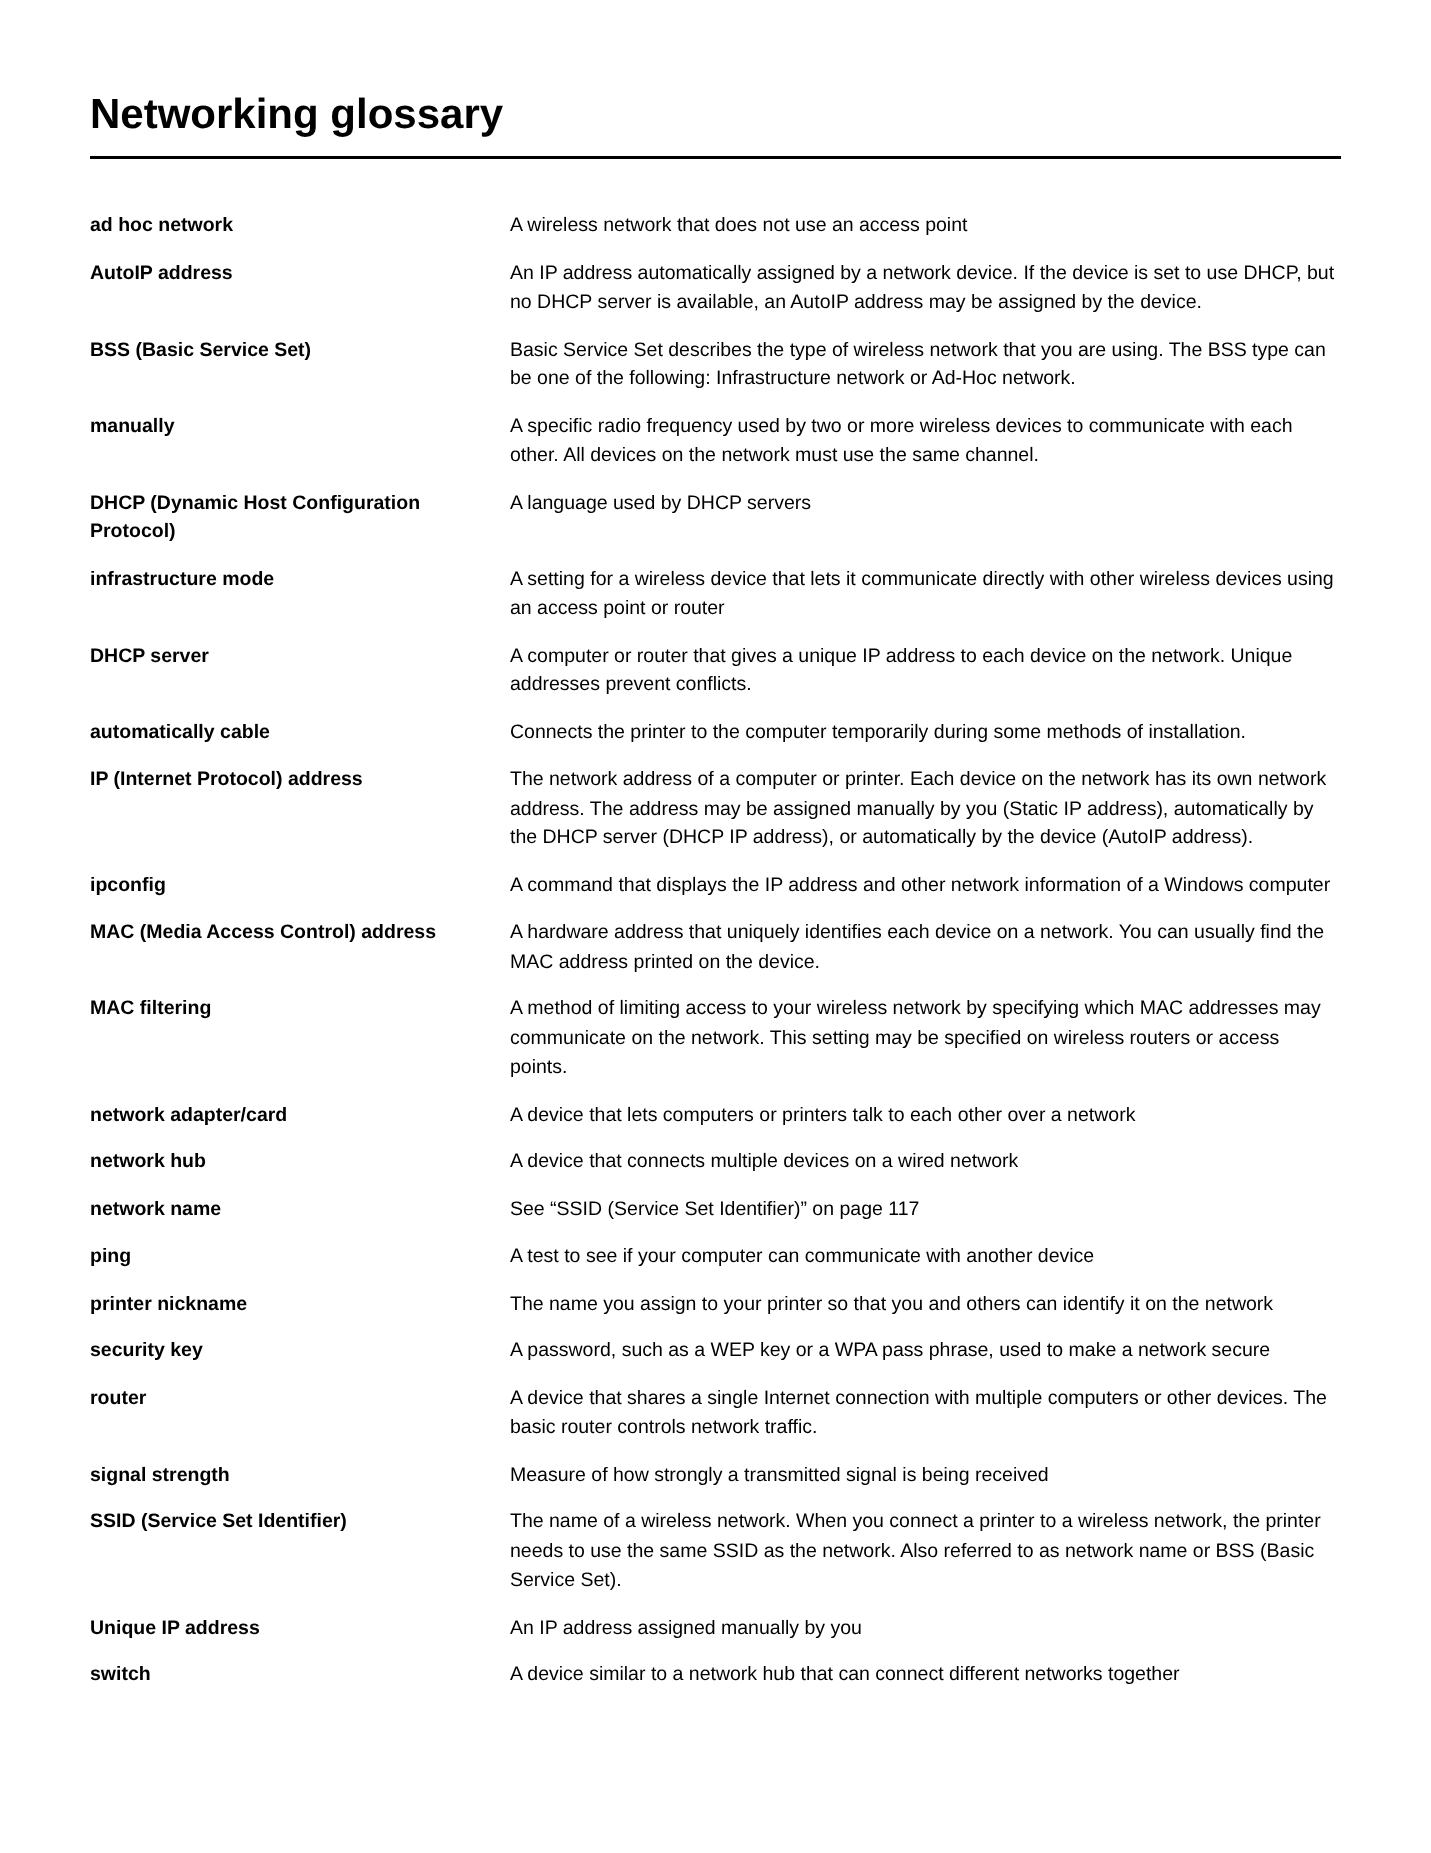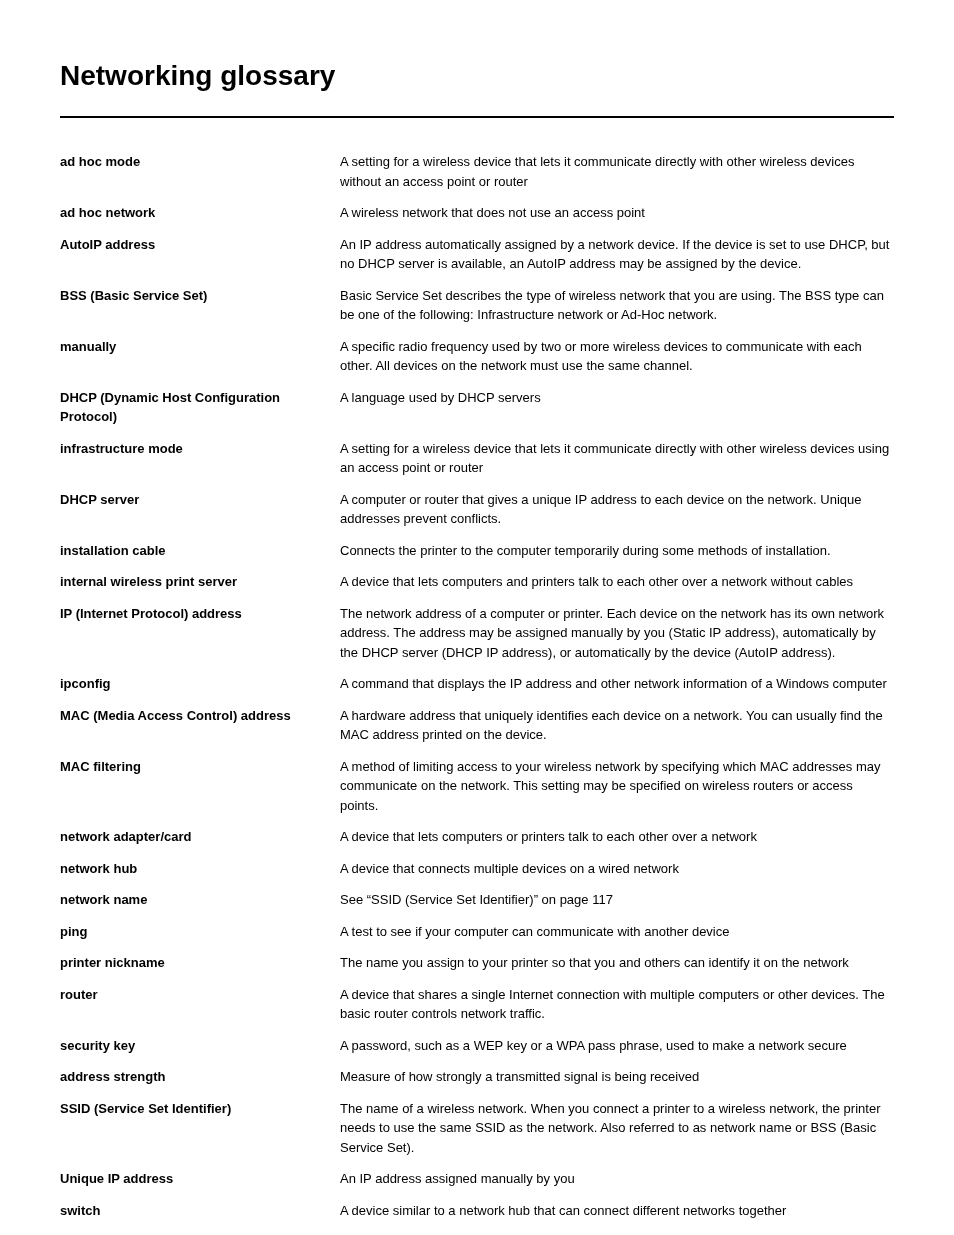--- a/index.html
+++ b/index.html
@@ -11,21 +11,21 @@
       background: #ffffff;
       font-family: Arial, Helvetica, sans-serif;
       color: #000000;
       width: 954px;
       min-height: 1235px;
       padding: 60px 60px 60px 60px;
     }
     .page-title {
       font-size: 28px;
       font-weight: bold;
-      margin-bottom: 24px;
+      margin-bottom: 12px;
     }
     .title-rule {
       border: none;
       border-top: 2px solid #000;
       margin-bottom: 28px;
     }
     .glossary-table {
       width: 100%;
       border-collapse: collapse;
     }
@@ -49,24 +49,20 @@
     }
   </style>
 </head>
 <body>
 
 <h1 class="page-title">Networking glossary</h1>
 <hr class="title-rule">
 
 <table class="glossary-table">
   <tbody id="glossary-body">
-  <tr>
-        <td class="term-col">ad hoc mode</td>
-        <td class="def-col">A setting for a wireless device that lets it communicate directly with other wireless devices without an access point or router</td>
-      </tr>
       <tr>
         <td class="term-col">ad hoc network</td>
         <td class="def-col">A wireless network that does not use an access point</td>
       </tr>
       <tr>
         <td class="term-col">AutoIP address</td>
         <td class="def-col">An IP address automatically assigned by a network device. If the device is set to use DHCP, but no DHCP server is available, an AutoIP address may be assigned by the device.</td>
       </tr>
       <tr>
         <td class="term-col">BSS (Basic Service Set)</td>
@@ -82,26 +78,22 @@
       </tr>
       <tr>
         <td class="term-col">infrastructure mode</td>
         <td class="def-col">A setting for a wireless device that lets it communicate directly with other wireless devices using an access point or router</td>
       </tr>
       <tr>
         <td class="term-col">DHCP server</td>
         <td class="def-col">A computer or router that gives a unique IP address to each device on the network. Unique addresses prevent conflicts.</td>
       </tr>
       <tr>
-        <td class="term-col">installation cable</td>
+        <td class="term-col">automatically cable</td>
         <td class="def-col">Connects the printer to the computer temporarily during some methods of installation.</td>
-      </tr>
-      <tr>
-        <td class="term-col">internal wireless print server</td>
-        <td class="def-col">A device that lets computers and printers talk to each other over a network without cables</td>
       </tr>
       <tr>
         <td class="term-col">IP (Internet Protocol) address</td>
         <td class="def-col">The network address of a computer or printer. Each device on the network has its own network address. The address may be assigned manually by you (Static IP address), automatically by the DHCP server (DHCP IP address), or automatically by the device (AutoIP address).</td>
       </tr>
       <tr>
         <td class="term-col">ipconfig</td>
         <td class="def-col">A command that displays the IP address and other network information of a Windows computer</td>
       </tr>
       <tr>
@@ -126,29 +118,29 @@
       </tr>
       <tr>
         <td class="term-col">ping</td>
         <td class="def-col">A test to see if your computer can communicate with another device</td>
       </tr>
       <tr>
         <td class="term-col">printer nickname</td>
         <td class="def-col">The name you assign to your printer so that you and others can identify it on the network</td>
       </tr>
       <tr>
+        <td class="term-col">security key</td>
+        <td class="def-col">A password, such as a WEP key or a WPA pass phrase, used to make a network secure</td>
+      </tr>
+      <tr>
         <td class="term-col">router</td>
         <td class="def-col">A device that shares a single Internet connection with multiple computers or other devices. The basic router controls network traffic.</td>
       </tr>
       <tr>
-        <td class="term-col">security key</td>
-        <td class="def-col">A password, such as a WEP key or a WPA pass phrase, used to make a network secure</td>
-      </tr>
-      <tr>
-        <td class="term-col">address strength</td>
+        <td class="term-col">signal strength</td>
         <td class="def-col">Measure of how strongly a transmitted signal is being received</td>
       </tr>
       <tr>
         <td class="term-col">SSID (Service Set Identifier)</td>
         <td class="def-col">The name of a wireless network. When you connect a printer to a wireless network, the printer needs to use the same SSID as the network. Also referred to as network name or BSS (Basic Service Set).</td>
       </tr>
       <tr>
         <td class="term-col">Unique IP address</td>
         <td class="def-col">An IP address assigned manually by you</td>
       </tr>

